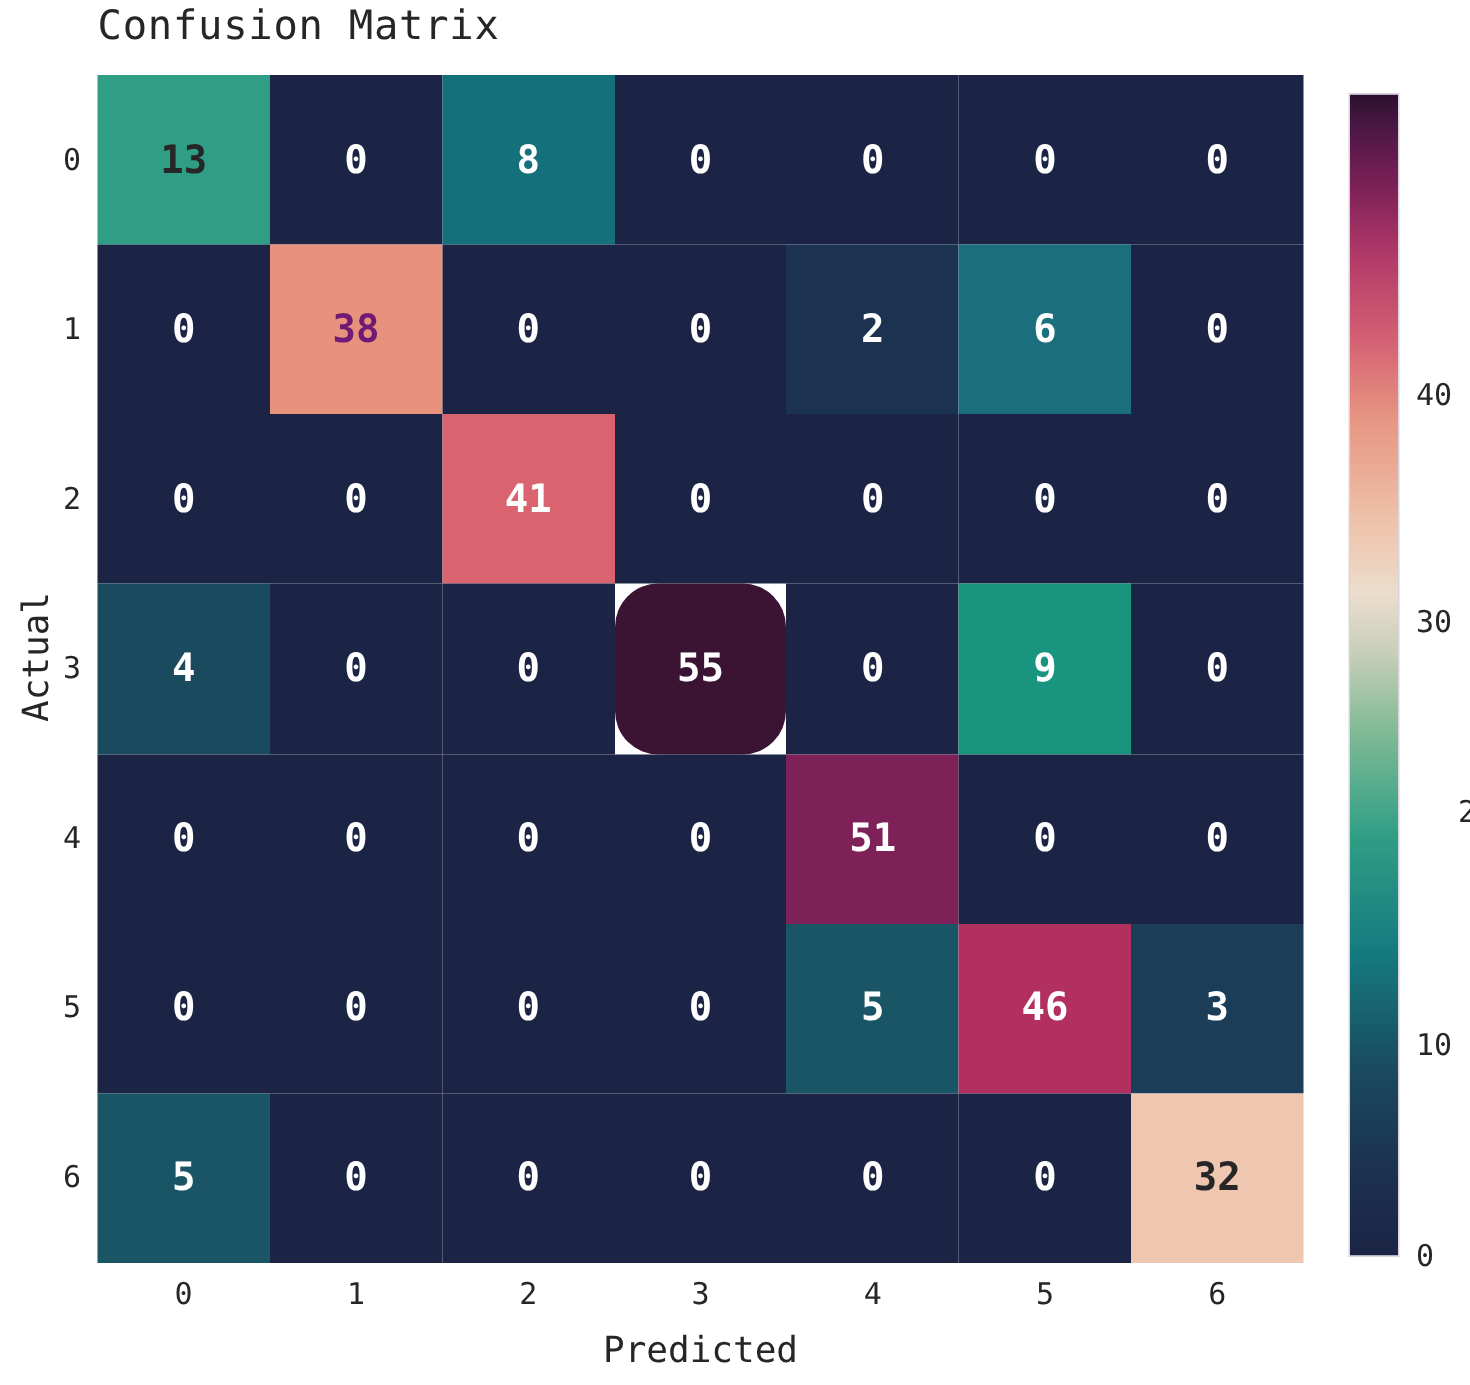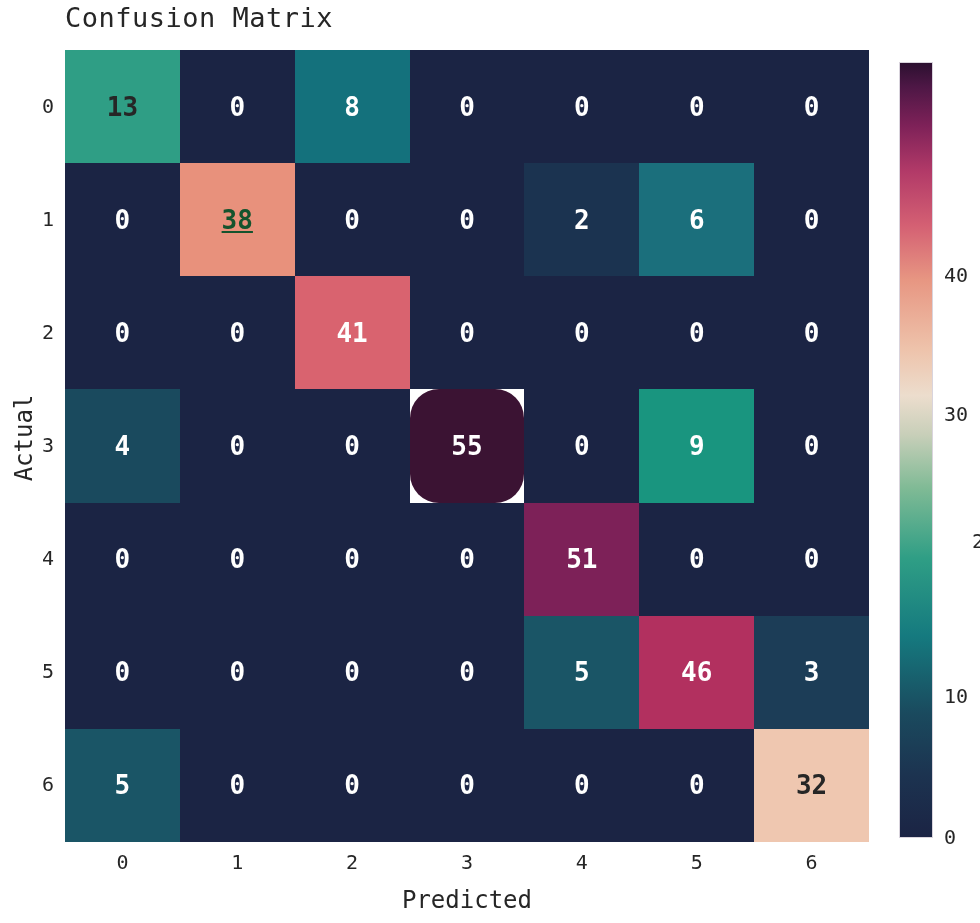--- a/index.html
+++ b/index.html
@@ -165,21 +165,21 @@
       <div class="cell" style="background: rgb(27, 36, 68);">
         <span class="cell-text" style="color: rgb(255, 255, 255);">0</span>
       </div>
       <div class="cell" style="background: rgb(27, 36, 68);">
         <span class="cell-text" style="color: rgb(255, 255, 255);">0</span>
       </div>
       <div class="cell" style="background: rgb(27, 36, 68);">
         <span class="cell-text" style="color: rgb(255, 255, 255);">0</span>
       </div>
       <div class="cell" style="background: rgb(232, 145, 124);">
-        <span class="cell-text" style="color: #14532d; text-decoration: underline;">38</span>
+        <span class="cell-text" style="color: #701a75;">38</span>
       </div>
       <div class="cell" style="background: rgb(27, 36, 68);">
         <span class="cell-text" style="color: rgb(255, 255, 255);">0</span>
       </div>
       <div class="cell" style="background: rgb(27, 36, 68);">
         <span class="cell-text" style="color: rgb(255, 255, 255);">0</span>
       </div>
       <div class="cell" style="background: rgb(27, 51, 80);">
         <span class="cell-text" style="color: rgb(255, 255, 255);">2</span>
       </div>
@@ -314,20 +314,20 @@
       <div class="xtick" style="left: 666.714px;">5</div>
       <div class="xtick" style="left: 781.571px;">6</div>
     </div>
 
   <div id="xlabel">Predicted</div>
   <div id="ylabel">Actual</div>
 
   <div id="colorbar"></div>
   <div id="cbtick-layer">
       <div class="cbtick" style="top: 119.545px; margin-left: 40px;">50</div>
-      <div class="cbtick" style="top: 263px;">40</div>
+      <div class="cbtick" style="top: 251px;">40</div>
       <div class="cbtick" style="top: 401.727px;">30</div>
       <div class="cbtick" style="top: 529px; margin-left: 28px;">20</div>
       <div class="cbtick" style="top: 683.909px;">10</div>
       <div class="cbtick" style="top: 825px;">0</div>
     </div>
 
 </div>
 
 </body></html>

